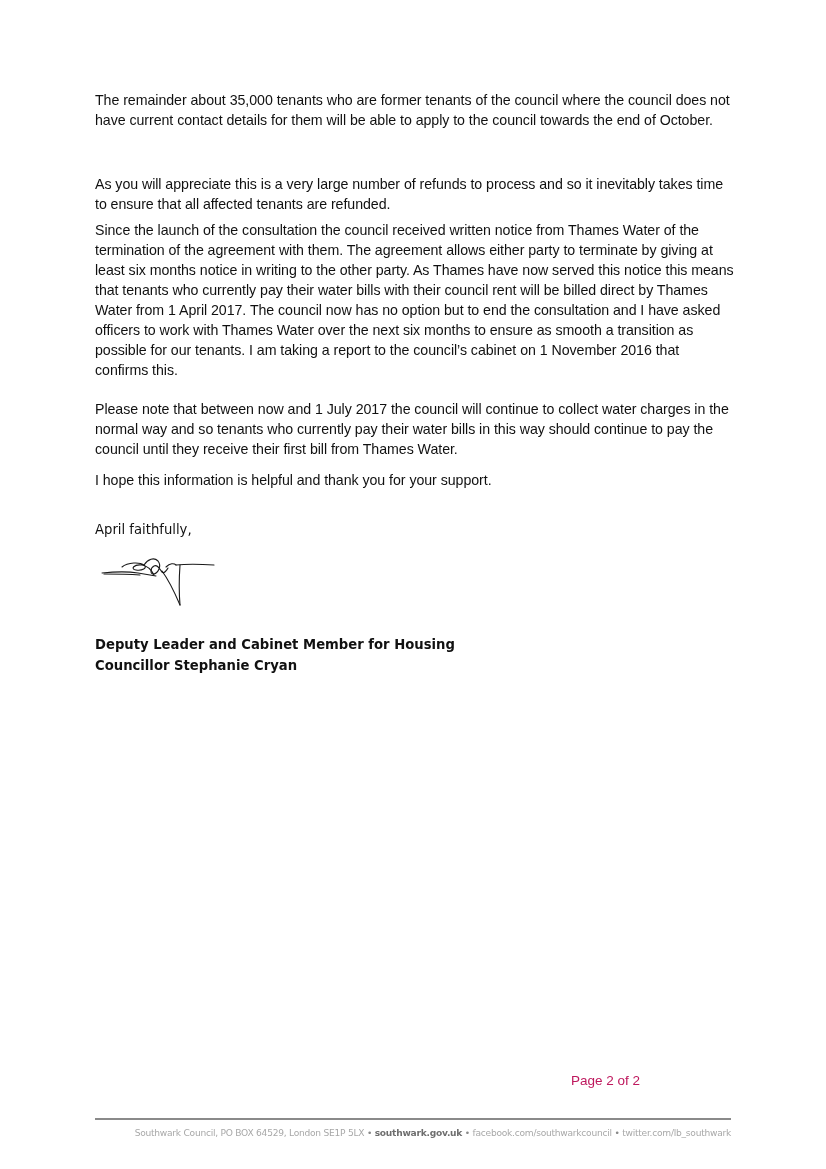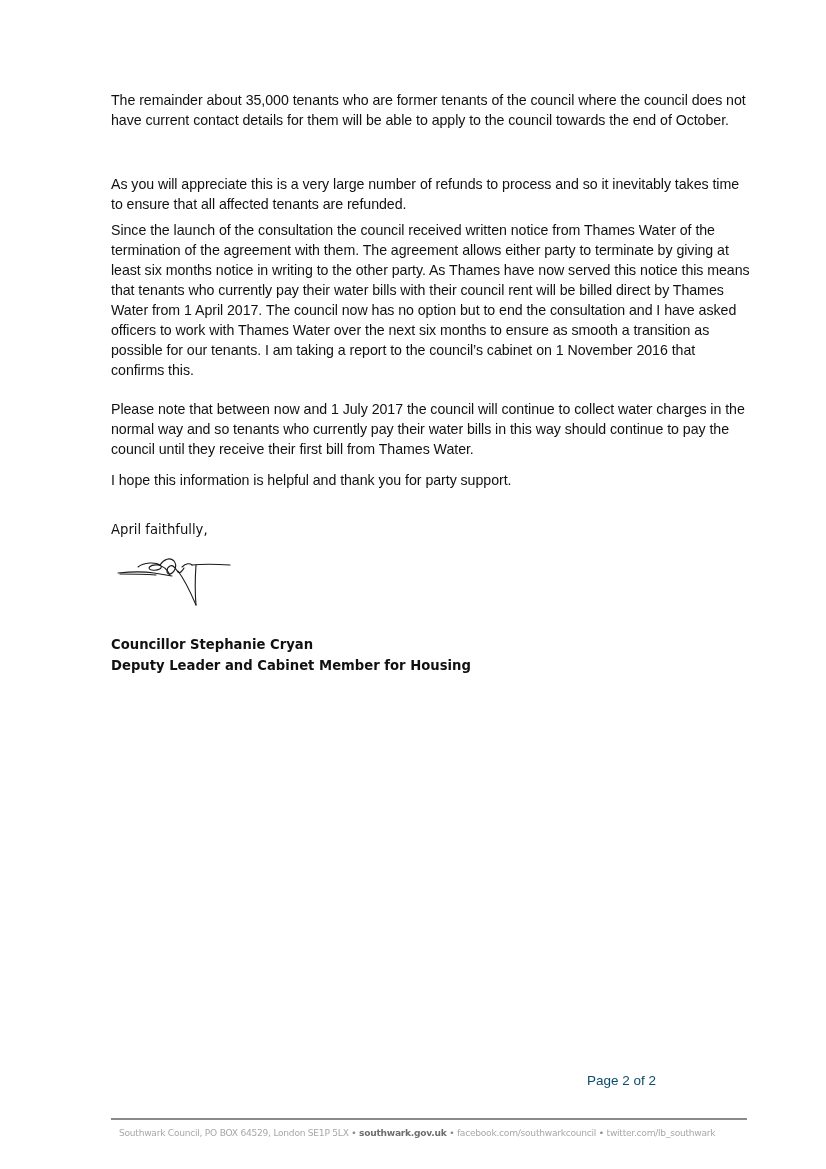--- a/index.html
+++ b/index.html
@@ -13,21 +13,20 @@
       position: relative;
       overflow: hidden;
       font-family: "Liberation Sans", sans-serif;
       color: #111111;
     }
     .page {
       position: absolute;
       left: 0; top: 0;
       width: 734px; height: 1169px;
       background: #fff;
-      margin-left: 16px;
     }
     .body-text {
       position: absolute;
       left: 95px;
       width: 640px;
       font-size: 14.2px;
       line-height: 20px;
       letter-spacing: -0.05px;
       margin: 0;
     }
@@ -61,76 +60,77 @@
       font-size: 13.2px;
       line-height: 21px;
       margin: 0;
     }
     .sig-block div { white-space: nowrap; }
     .page-number {
       position: absolute;
       right: 94px;
       top: 1073px;
       font-size: 13.5px;
-      color: #0c4a6e;
+      color: #be185d;
     }
     .footer-rule {
       position: absolute;
       left: 95px;
       top: 1118px;
       width: 636px;
       height: 2px;
       background: #8a8a8a;
     }
     .footer-text {
       position: absolute;
       left: 103px;
       top: 1128px;
       width: 628px;
       font-family: "DejaVu Sans", sans-serif;
       font-size: 9.1px;
       letter-spacing: -0.25px;
       color: #a8a8a8;
       white-space: nowrap;
+      text-align: right;
     }
     .footer-text .strong {
       font-weight: bold;
       color: #6e6e6e;
     }
     .footer-text .sep { color: #8a8a8a; }
   </style>
 </head>
 <body>
 
 <div class="page">
 
   <p class="body-text" id="p1">The remainder about 35,000 tenants who are former tenants of the council where the council does not have current contact details for them will be able to apply to the council towards the end of October.</p>
   <p class="body-text" id="p2">As you will appreciate this is a very large number of refunds to process and so it inevitably takes time to ensure that all affected tenants are refunded.</p>
   <p class="body-text" id="p3">Since the launch of the consultation the council received written notice from Thames Water of the termination of the agreement with them.  The agreement allows either party to terminate by giving at least six months notice in writing to the other party.  As Thames have now served this notice this means that tenants who currently pay their water bills with their council rent will be billed direct by Thames Water from 1 April 2017.  The council now has no option but to end the consultation and I have asked officers to work with Thames Water over the next six months to ensure as smooth a transition as possible for our tenants.  I am taking a report to the council’s cabinet on 1 November 2016 that confirms this.</p>
   <p class="body-text" id="p4">Please note that between now and 1 July 2017 the council will continue to collect water charges in the normal way and so tenants who currently pay their water bills in this way should continue to pay the council until they receive their first bill from Thames Water.</p>
-  <p class="body-text" id="p5">I hope this information is helpful and thank you for party support.</p>
+  <p class="body-text" id="p5">I hope this information is helpful and thank you for your support.</p>
 
   <p class="closing">April faithfully,</p>
 
   <svg class="signature" viewBox="0 0 118 56" xmlns="http://www.w3.org/2000/svg">
     <g fill="none" stroke="#1a1a1a" stroke-width="1.1" stroke-linecap="round" stroke-linejoin="round">
       <path d="M2 20 C 12 19, 25 18, 38 20 C 44 21, 50 22, 56 23"></path>
       <path d="M4 21 C 14 21, 26 21, 40 22"></path>
       <path d="M22 14 C 28 9, 40 9, 44 12 C 48 15, 42 18, 36 17 C 30 16, 34 11, 42 12 C 48 13, 52 18, 54 22"></path>
       <path d="M44 12 C 48 6, 54 4, 58 8 C 62 13, 58 20, 54 21 C 50 22, 50 15, 54 13 C 58 11, 60 17, 62 19 C 64 21, 67 17, 68 15"></path>
       <path d="M66 14 C 70 10, 74 10, 76 12"></path>
       <path d="M62 18 C 68 26, 74 38, 80 52"></path>
       <path d="M80 52 C 79 40, 79 26, 80 12"></path>
       <path d="M76 12 C 86 11, 98 11, 114 12"></path>
     </g>
   </svg>
 
   <div class="sig-block">
+    <div>Deputy Leader and Cabinet Member for Housing</div>
     <div>Councillor Stephanie Cryan</div>
-    <div>Deputy Leader and Cabinet Member for Housing</div>
   </div>
 
   <div class="page-number">Page 2 of 2</div>
 
   <div class="footer-rule"></div>
 
   <div class="footer-text">
     <span>Southwark Council, PO BOX 64529, London SE1P 5LX</span>
     <span class="sep">•</span>
     <span class="strong">southwark.gov.uk</span>

